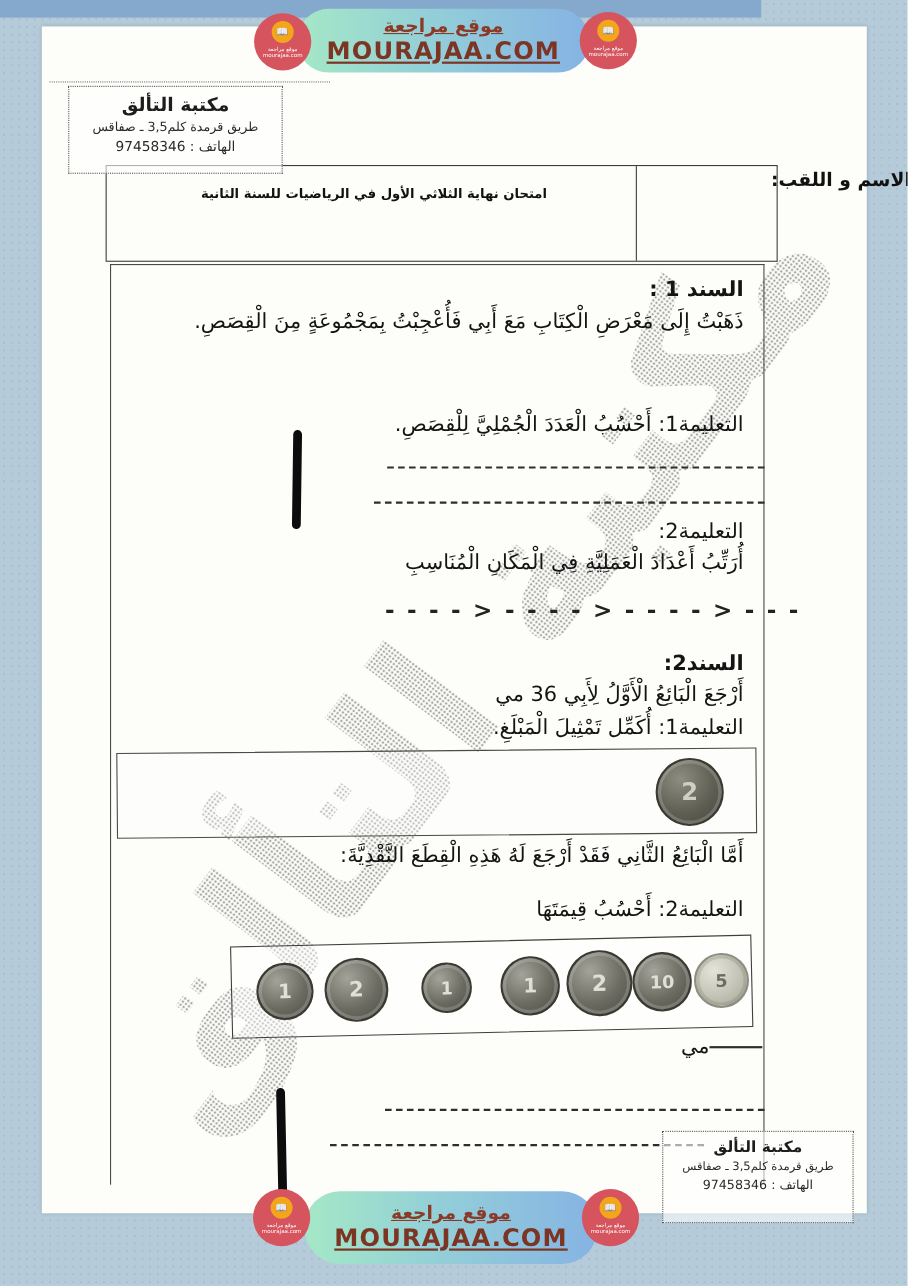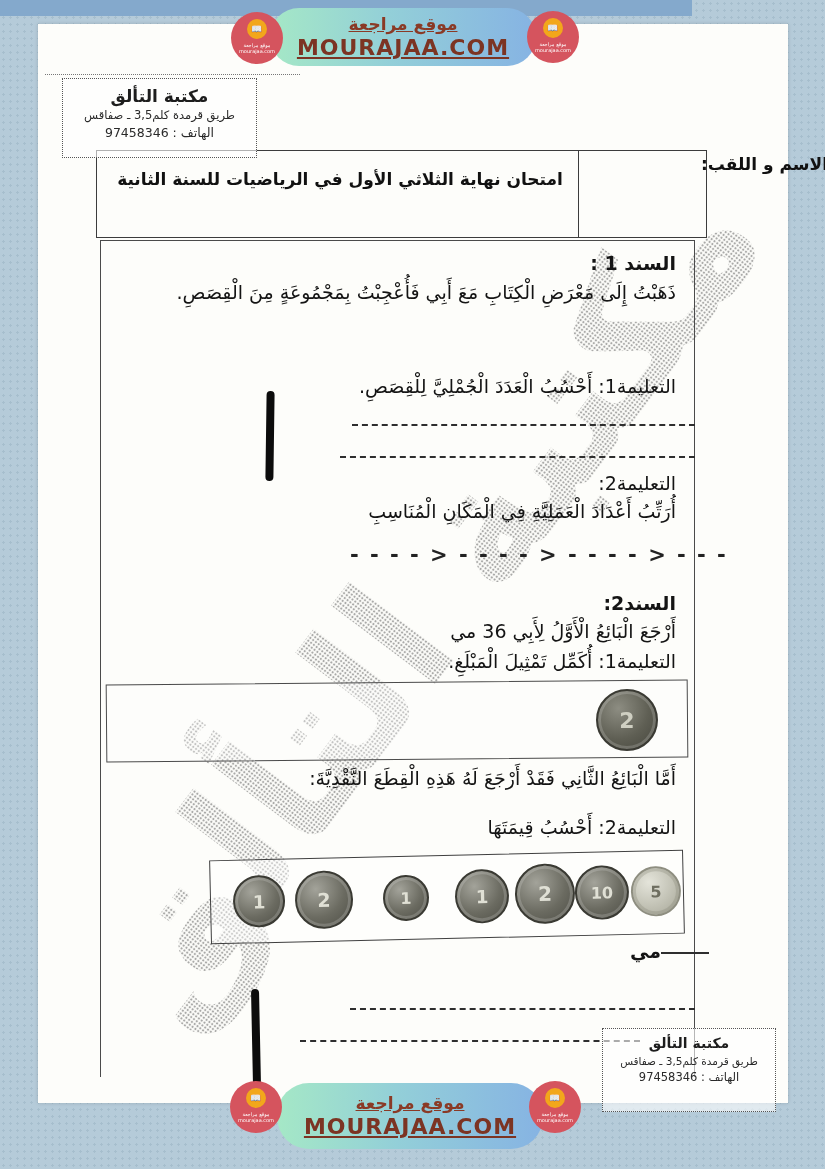--- a/index.html
+++ b/index.html
@@ -47,21 +47,21 @@
   .stamp-top .s-phone{font-size:12.5px;line-height:17px;color:#2a2a2a;}
   .stamp-bottom .s-name{font-size:14px;line-height:19px;}
   .stamp-bottom .s-addr{font-size:10.5px;line-height:16px;color:#2a2a2a;}
   .stamp-bottom .s-phone{font-size:11.5px;line-height:16px;color:#2a2a2a;}
   .dotline{position:absolute;border-top:1.4px dotted #777;z-index:4;}
   
   .hdr-box{position:absolute;left:96px;top:150px;width:609px;height:86px;border:1.6px solid #3c3c3c;z-index:3;}
   .hdr-divider{position:absolute;left:481px;top:0;width:0;height:86px;border-left:1.5px solid #3c3c3c;}
   .name-label{position:absolute;right:6px;top:3px;font-size:17px;font-weight:bold;color:#111;direction:rtl;}
   .exam-title{position:absolute;left:18px;top:18px;width:450px;text-align:center;
-              font-size:17px;font-weight:bold;color:#111;direction:rtl;}
+              font-size:12px;font-weight:bold;color:#111;direction:rtl;}
   
   .content-box{position:absolute;left:100px;top:240px;width:593px;height:836px;
                border:1.6px solid #4a4a4a;border-bottom:none;z-index:2;}
   .tline{position:absolute;direction:rtl;text-align:right;color:#141414;z-index:3;
          font-size:19px;line-height:30px;}
   .tl-right{right:149px;}
   .bold{font-weight:bold;}
   .dash-answer{position:absolute;border-top:2.6px dashed #2e2e2e;z-index:3;}
   .ordering{position:absolute;direction:ltr;text-align:center;font-size:21px;font-weight:bold;
             color:#222;letter-spacing:2px;z-index:3;white-space:nowrap;}
@@ -150,21 +150,21 @@
   <div class="coins-box">
     <div class="coin" style="left:22px;top:15px;width:48px;height:48px;font-size:18px;">1</div>
     <div class="coin" style="left:84px;top:12px;width:54px;height:54px;font-size:19px;">2</div>
     <div class="coin" style="left:172px;top:18px;width:42px;height:42px;font-size:16px;">1</div>
     <div class="coin" style="left:244px;top:14px;width:50px;height:50px;font-size:18px;">1</div>
     <div class="coin" style="left:304px;top:10px;width:56px;height:56px;font-size:20px;">2</div>
     <div class="coin" style="left:364px;top:13px;width:50px;height:50px;font-size:16px;">10</div>
     <div class="coin light" style="left:420px;top:15px;width:46px;height:46px;font-size:16px;">5</div>
   </div>
 
-  <div class="tline" style="right:112px;top:936px;font-weight:bold;"><span class="mi-dashes"></span><span>مي</span></div>
+  <div class="tline" style="right:128px;top:936px;"><span class="mi-dashes"></span><span>مي</span></div>
 
 
   <div class="dash-answer" style="left:350px;top:1008px;width:345px;"></div>
   <div class="dash-answer" style="left:300px;top:1040px;width:340px;"></div>
 
   <div class="ink ink1"></div>
   <div class="ink ink2"></div>
 
   <div class="stamp stamp-bottom" dir="rtl">
     <div class="s-name">مكتبة التألق</div>

